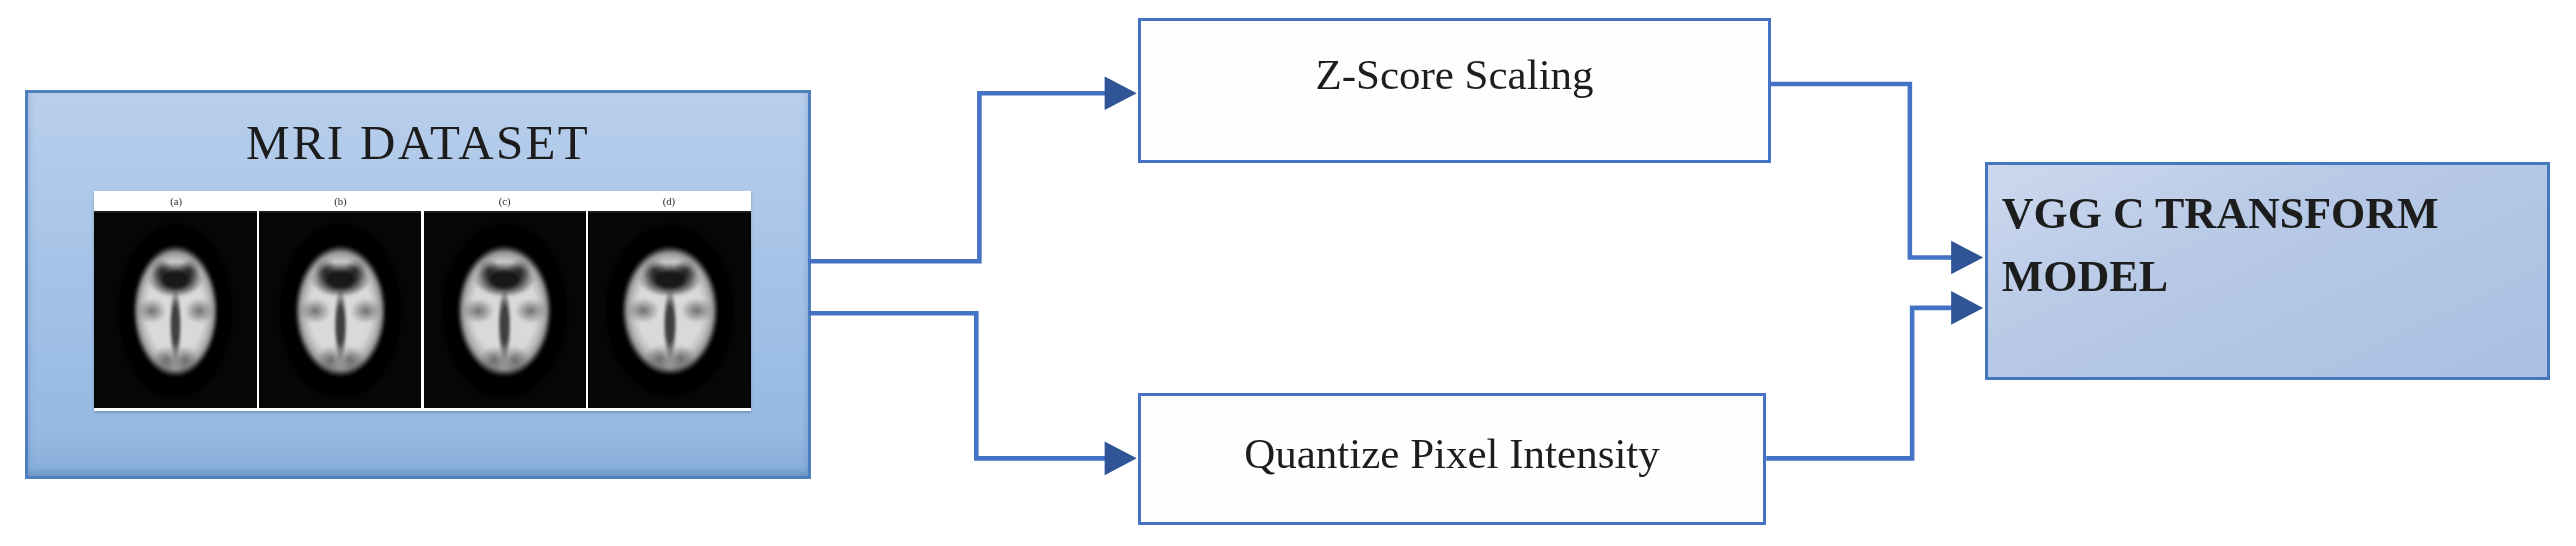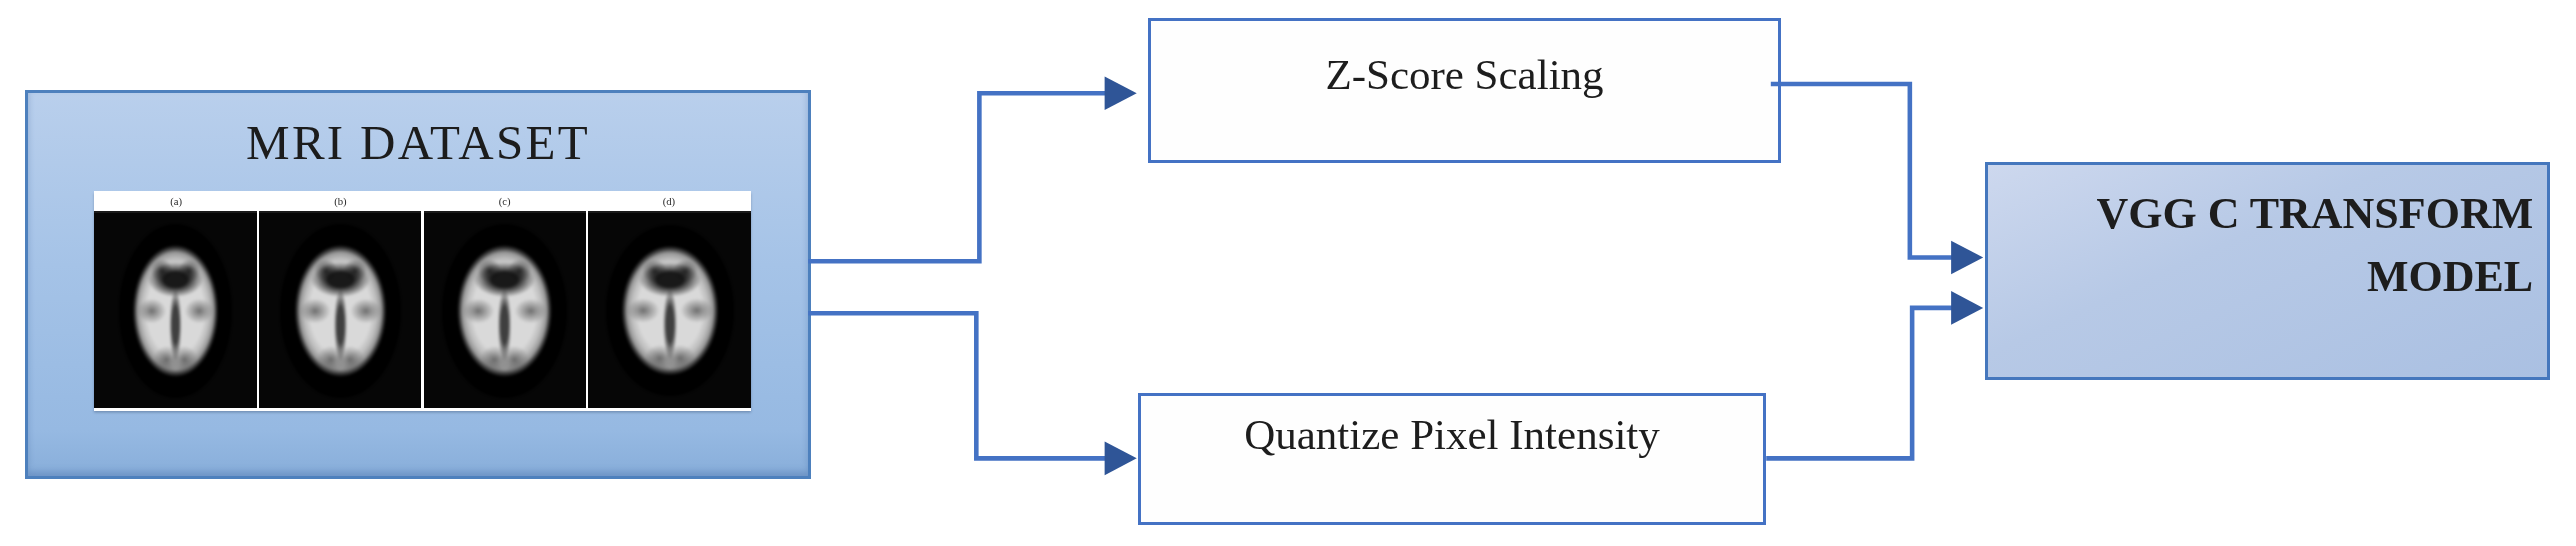--- a/index.html
+++ b/index.html
@@ -93,37 +93,36 @@
     background: #fefefe;
     border: 3.8px solid #4472c4;
     text-align: center;
     font-size: 43px;
     color: #1d1d1d;
   }
   .zscore-box {
     left: 1138px; top: 17.6px;
     width: 633px; height: 145px;
     padding-top: 29px;
-    margin-left: 10px;
   }
   .quantize-box {
     left: 1138px; top: 393px;
     width: 628px; height: 132px;
-    padding-top: 14px;
+    padding-top: 33px;
   }
 
   
   .vgg-box {
     position: absolute;
     left: 1985px; top: 162px;
     width: 565px; height: 218px;
     box-sizing: border-box;
     background: linear-gradient(155deg, #cdd8ee 0%, #b7c9e6 40%, #aac0e2 100%);
     border: 3.1px solid #4577bd;
-    text-align: right;
+    text-align: left;
     font-size: 44px;
     font-weight: bold;
     line-height: 63px;
     color: #1d1d1d;
     padding: 17px 13.8px 0 13.8px;
   }
 
   
   .connector-layer {
     position: absolute;

